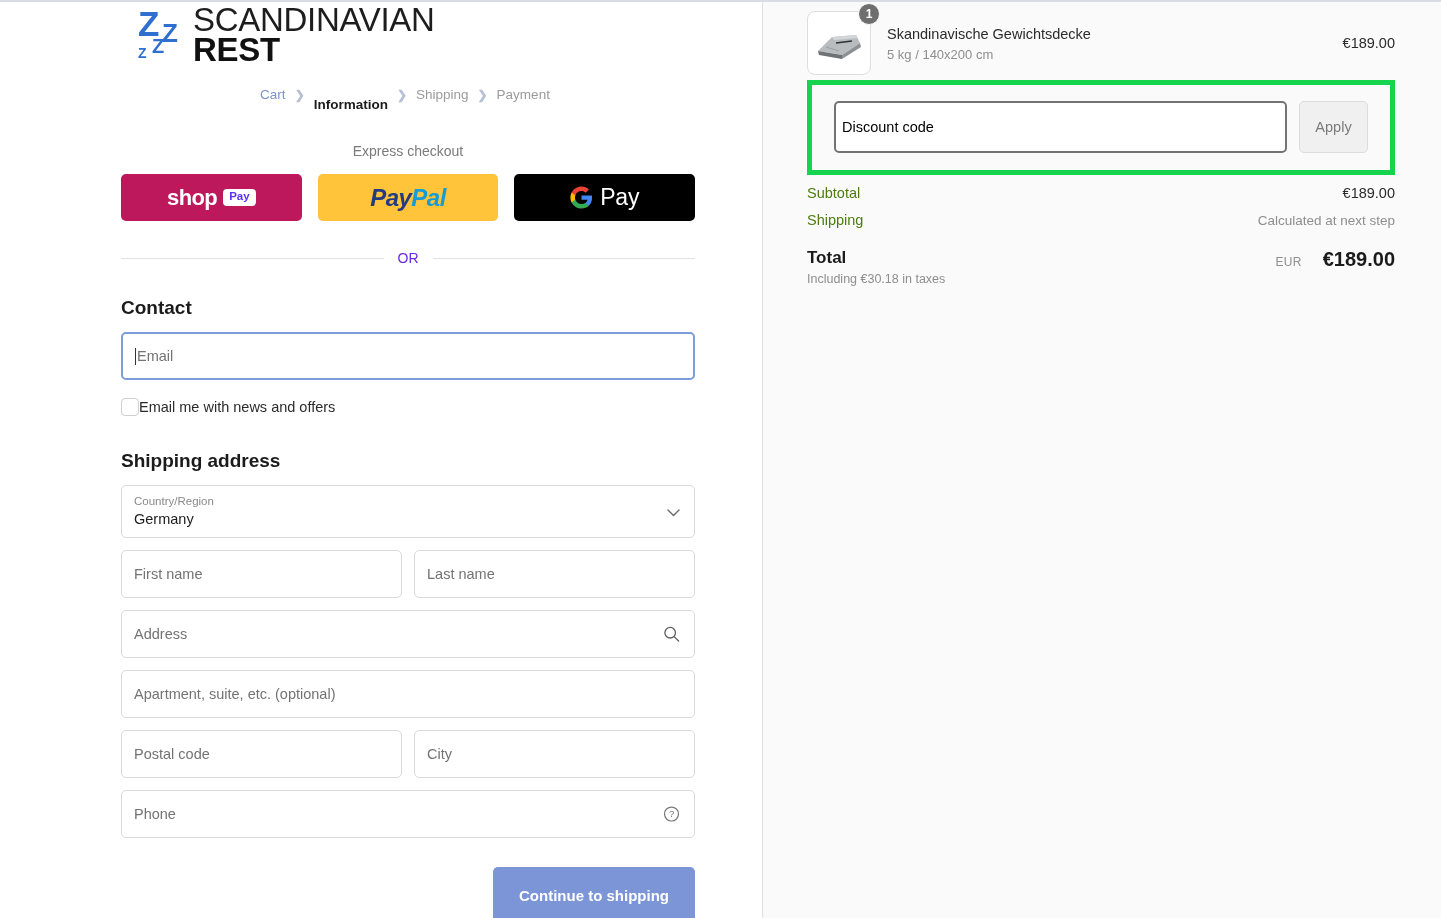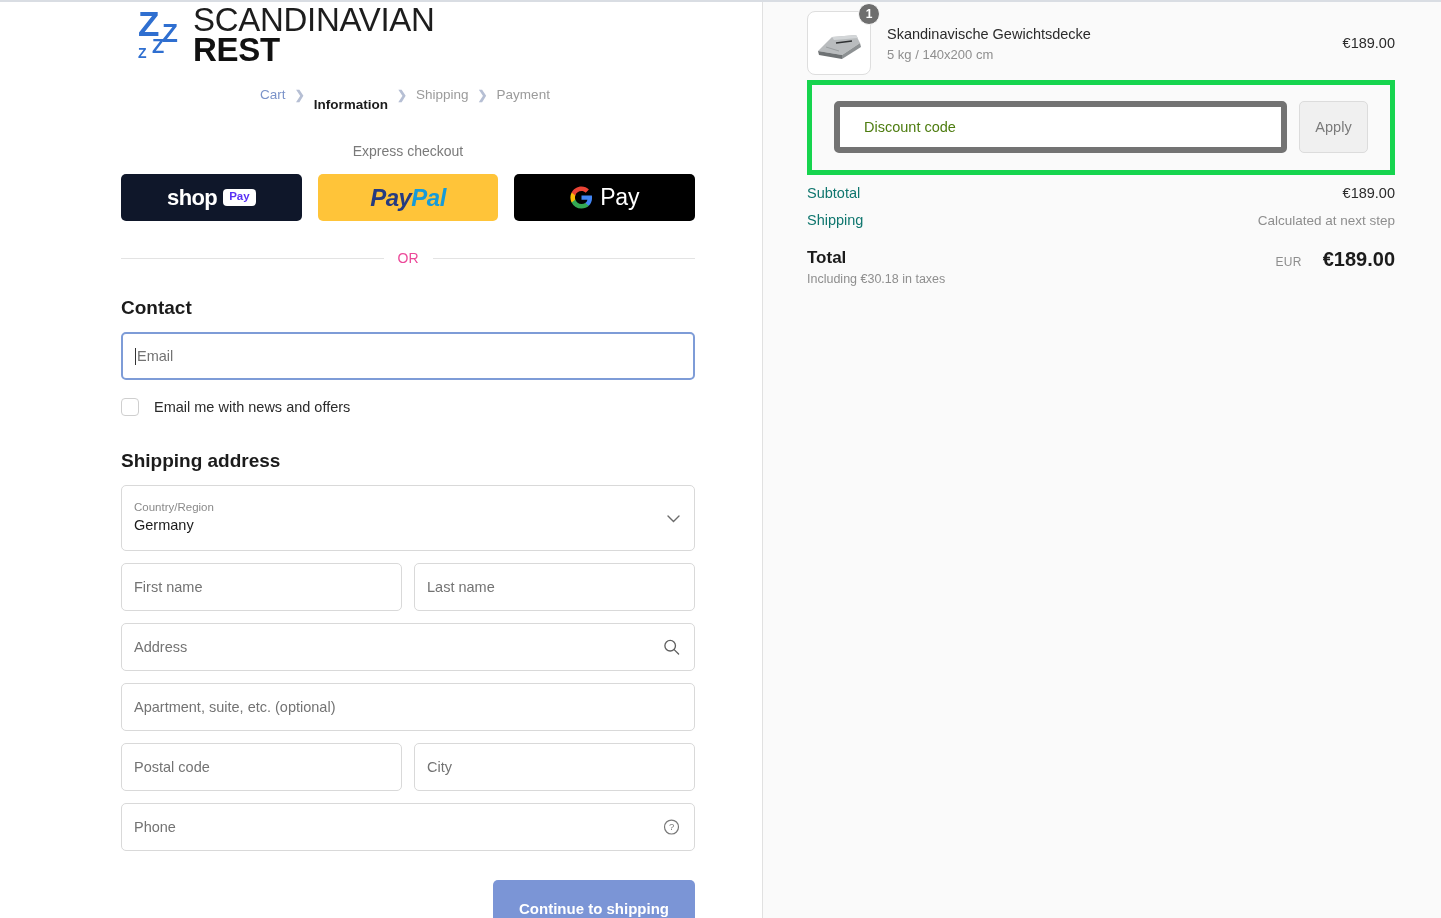--- a/index.html
+++ b/index.html
@@ -55,39 +55,39 @@
   .express-label {
     text-align: center; color: #7a7a7a; font-size: 14px;
     margin-top: 31px;
   }
   .pay-row { display: flex; gap: 16px; margin-top: 15px; }
   .pay-btn {
     flex: 1; height: 47px; border-radius: 5px;
     display: flex; align-items: center; justify-content: center;
     cursor: pointer; border: none;
   }
-  .pay-shop { background: #0f172a; }
+  .pay-shop { background: #be185d; }
   .pay-paypal { background: #ffc439; }
   .pay-gpay { background: #000000; }
 
   .shop-logo { display: flex; align-items: center; gap: 6px; }
   .shop-word { color: #fff; font-size: 22px; font-weight: 700; letter-spacing: -0.6px; }
   .shop-pill {
     background: #fff; color: #5a31f4; font-size: 11.5px; font-weight: 700;
     border-radius: 4px; padding: 2px 6px 3px; line-height: 1;
   }
   .pp-wrap { font-size: 24px; font-weight: 700; font-style: italic; letter-spacing: -0.5px; }
   .pp-a { color: #253b80; }
   .pp-b { color: #179bd7; }
   .gpay-wrap { display: flex; align-items: center; gap: 7px; }
   .gpay-text { color: #fff; font-size: 23px; letter-spacing: -0.2px; }
 
   .or-divider {
     display: flex; align-items: center; gap: 14px;
-    margin-top: 29px; color: #ec4899; font-size: 14px;
+    margin-top: 29px; color: #6d28d9; font-size: 14px;
   }
   .or-divider::before, .or-divider::after {
     content: ""; flex: 1; height: 1px; background: #e3e3e3;
   }
 
   .section-title { font-size: 19px; color: #1b1b1b; font-weight: 700; }
   #contact-title { margin-top: 31px; }
   #shipping-title { margin-top: 34px; }
 
   .field {
@@ -100,29 +100,29 @@
   }
   .field-ph {
     font-size: 14.5px; color: #737373; padding-left: 12px;
   }
   .caret {
     width: 1px; height: 17px; background: #333;
     margin-left: 12px; margin-right: -11px;
   }
   #email-field { margin-top: 13px; }
 
-  .checkbox-row { display: flex; align-items: center; gap: 15px; margin-top: 18px; }
+  .checkbox-row { display: flex; align-items: center; margin-top: 18px; }
   .checkbox-box {
     width: 18px; height: 18px; border: 1px solid #cfcfcf;
     border-radius: 4px; background: #fff; cursor: pointer;
   }
   .checkbox-label { font-size: 14.5px; color: #2b2b2b; }
 
   #country-field {
-    margin-top: 13px; height: 66px; flex-direction: column;
+    margin-top: 13px; height: 53px; flex-direction: column;
     align-items: stretch; justify-content: center; padding-left: 12px;
   }
   .float-label { font-size: 11.5px; color: #8a8a8a; line-height: 1.3; }
   .float-value { font-size: 14.5px; color: #1c1c1c; line-height: 1.4; }
   .chev {
     position: absolute; right: 14px; top: 50%; transform: translateY(-50%);
   }
 
   .row-2 { display: flex; gap: 12px; margin-top: 12px; }
   .row-2 .field { flex: 1; }
@@ -169,36 +169,36 @@
   .li-variant { font-size: 13px; color: #8e8e8e; margin-top: 2px; }
   .li-price { font-size: 14.5px; color: #2b2b2b; }
 
   .discount-highlight {
     border: 5px solid #16d44e;
     margin: 4px 0 0 0;
     padding: 16px 22px 17px 22px;
   }
   .discount-row { display: flex; gap: 12px; }
   .discount-input {
-    flex: 1; height: 52px; border: 6px solid #737373; border-radius: 5px;
+    flex: 1; height: 52px; border: 2px solid #737373; border-radius: 5px;
     background: #fff; display: flex; align-items: center;
-    font-size: 14.5px; color: #4d7c0f; padding-left: 24px;
+    font-size: 14.5px; color: #000000; padding-left: 6px;
   }
   .apply-btn {
     width: 69px; height: 52px; border: 1px solid #dcdcdc; border-radius: 5px;
     background: #f0f0f0; color: #7a7a7a; font-size: 14.5px;
     cursor: pointer; font-family: "Liberation Sans", sans-serif;
   }
 
   .totals { padding-top: 10px; }
   .total-row {
     display: flex; justify-content: space-between; align-items: baseline;
     margin-bottom: 11px;
   }
-  .tr-label { font-size: 14.5px; color: #0f766e; text-align: right; }
+  .tr-label { font-size: 14.5px; color: #4d7c0f; text-align: right; }
   .tr-value { font-size: 14.5px; color: #2b2b2b; }
   .tr-value.muted { color: #8e8e8e; font-size: 13.5px; }
 
   .grand-row {
     display: flex; justify-content: space-between; align-items: flex-start;
     margin-top: 20px;
   }
   .grand-label { font-size: 17px; font-weight: 700; color: #1b1b1b; }
   .grand-sub { font-size: 12.5px; color: #8e8e8e; margin-top: 4px; }
   .grand-amount { display: flex; align-items: baseline; gap: 21px; }

